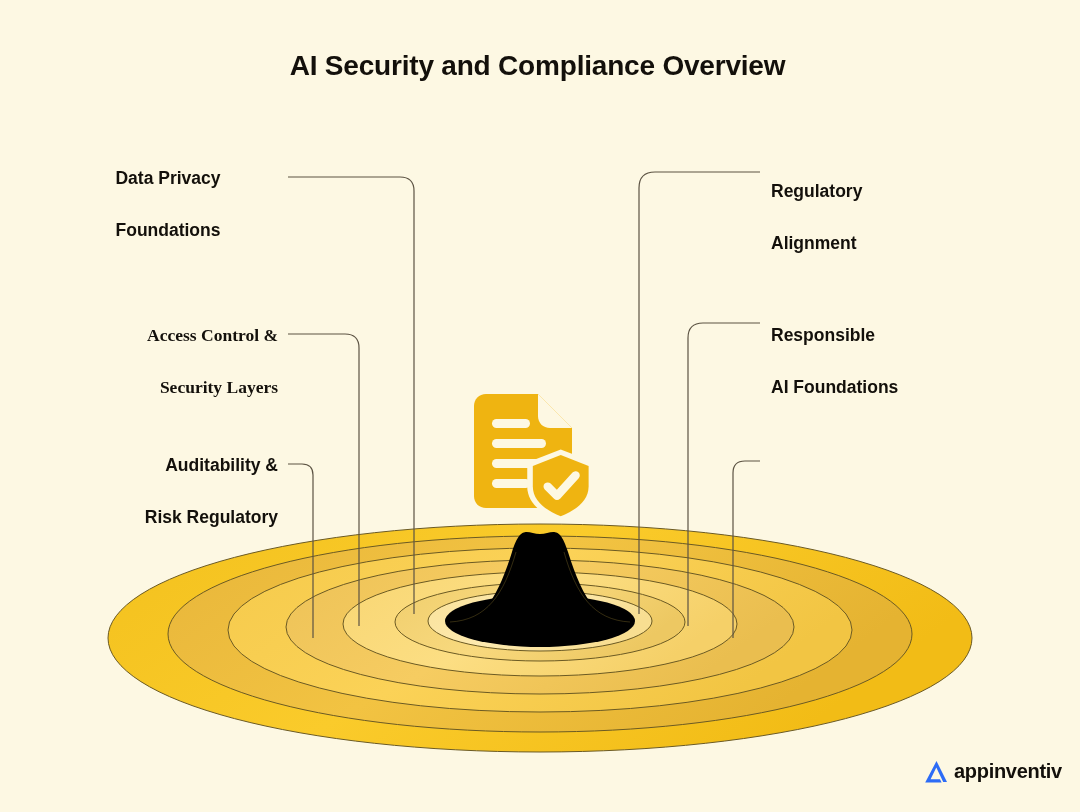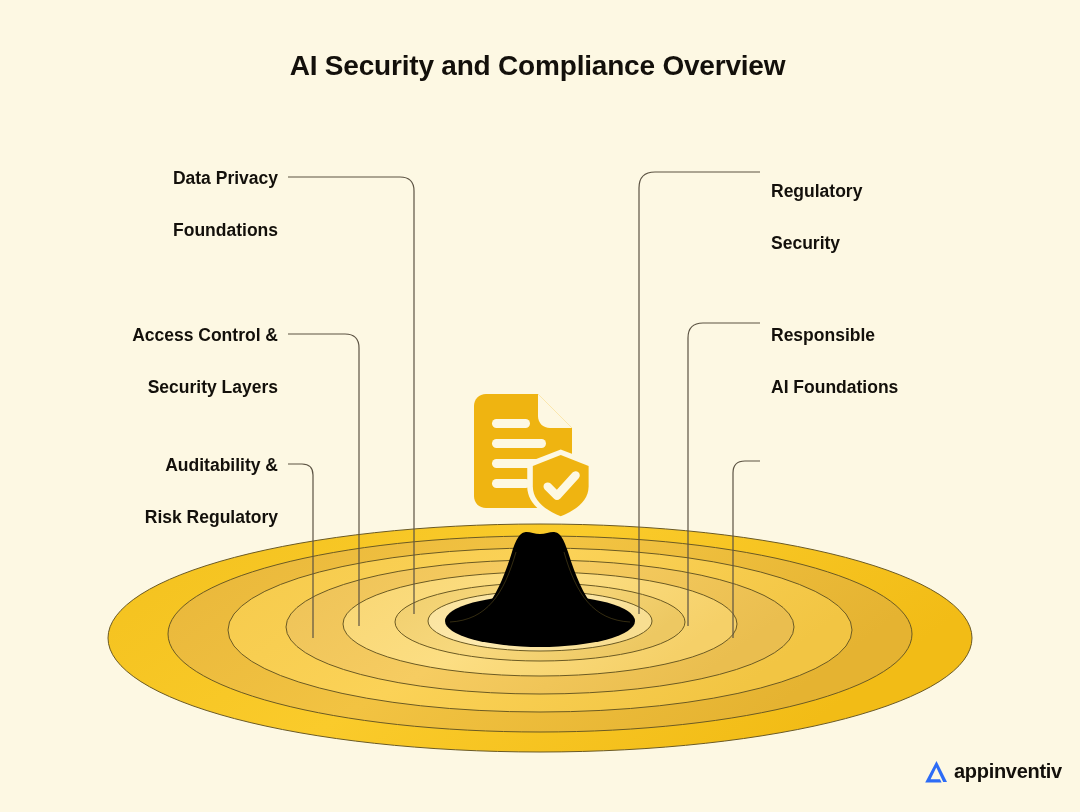--- a/index.html
+++ b/index.html
@@ -156,36 +156,36 @@
       <rect x="26" y="27" width="38" height="9" rx="4.5"></rect>
       <rect x="26" y="47" width="54" height="9" rx="4.5"></rect>
       <rect x="26" y="67" width="54" height="9" rx="4.5"></rect>
       <rect x="26" y="87" width="38" height="9" rx="4.5"></rect>
     </g>
     <path d="M 92 56 L 128 70 V 96 C 128 114 112 126 92 134 C 72 126 56 114 56 96 V 70 Z" fill="#FDF8E3" transform="translate(-2,-4) scale(0.93) translate(12,10)"></path>
     <path d="M 92 62 L 122 74 V 96 C 122 111 109 121 92 128 C 75 121 62 111 62 96 V 74 Z" fill="#EFB411" transform="translate(-2,-4) scale(0.93) translate(12,10)"></path>
     <path d="M 78 96 L 88 106 L 108 84" stroke="#FDF8E3" stroke-width="9" stroke-linecap="round" stroke-linejoin="round" fill="none" transform="translate(-2,-4) scale(0.93) translate(12,10)"></path>
   </svg>
 
-  <div class="label left" style="left:58px; top:139px; width:220px;">
+  <div class="label left" style="left:58px; top:139px; width:220px;text-align:center;">
     <div>Data Privacy</div>
     <div>Foundations</div>
   </div>
-  <div class="label left" style="left:58px; top:296px; width:220px;">
+  <div class="label left" style="left:58px; top:296px; width:220px;font-family:Liberation Serif, serif;">
     <div>Access Control &amp;</div>
     <div>Security Layers</div>
   </div>
   <div class="label left" style="left:48px; top:426px; width:230px;">
     <div>Auditability &amp;</div>
     <div>Risk Regulatory</div>
   </div>
 
   <div class="label right" style="left:771px; top:152px; width:250px;">
     <div>Regulatory</div>
-    <div>Security</div>
+    <div>Alignment</div>
   </div>
   <div class="label right" style="left:771px; top:296px; width:250px;">
     <div>Responsible</div>
     <div>AI Foundations</div>
   </div>
   <div class="label right" style="left:771px; top:426px; width:260px;">
   </div>
 
   <div id="logo">
     <svg width="28" height="28" viewBox="0 0 28 28" xmlns="http://www.w3.org/2000/svg">

